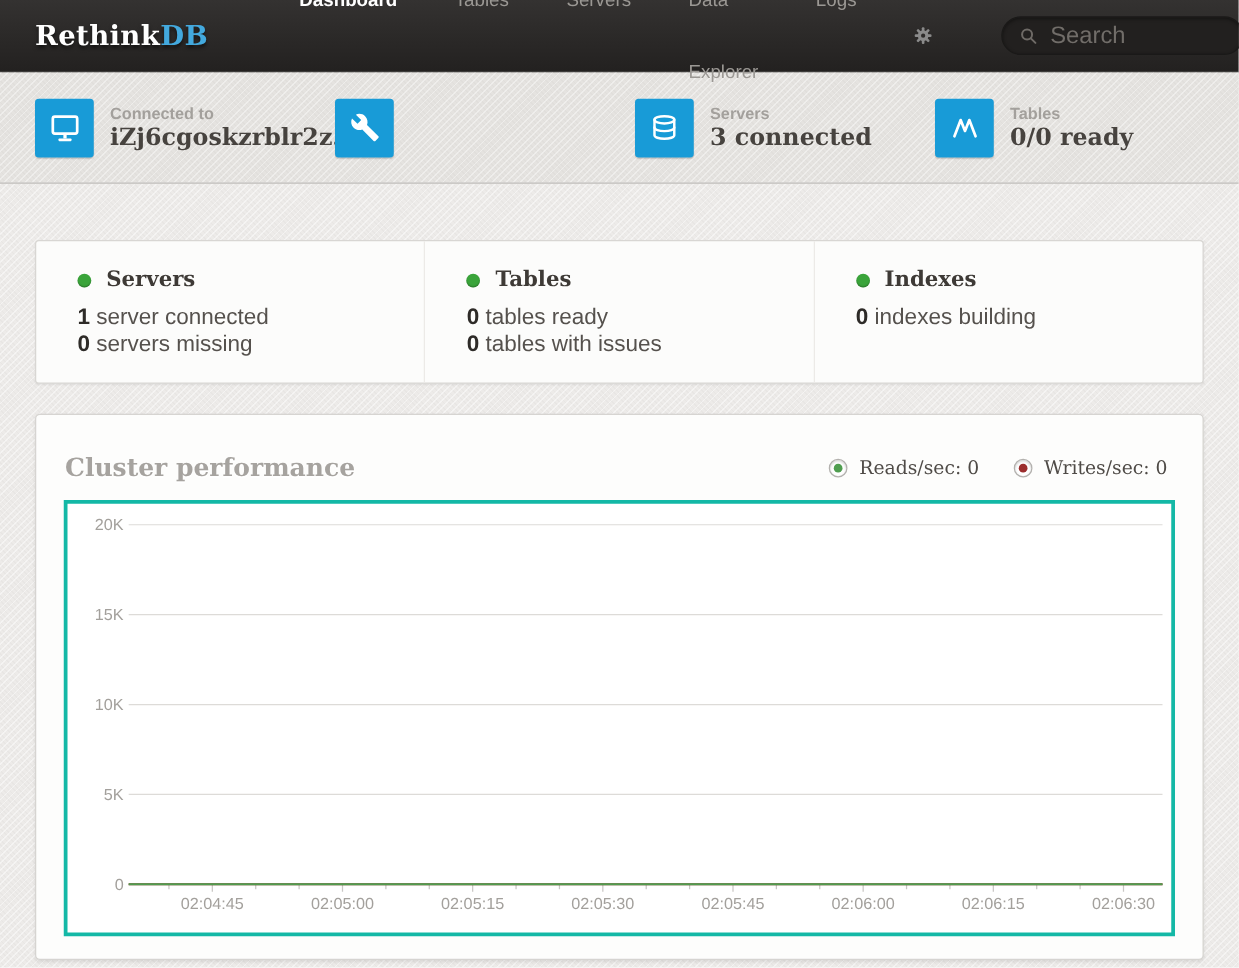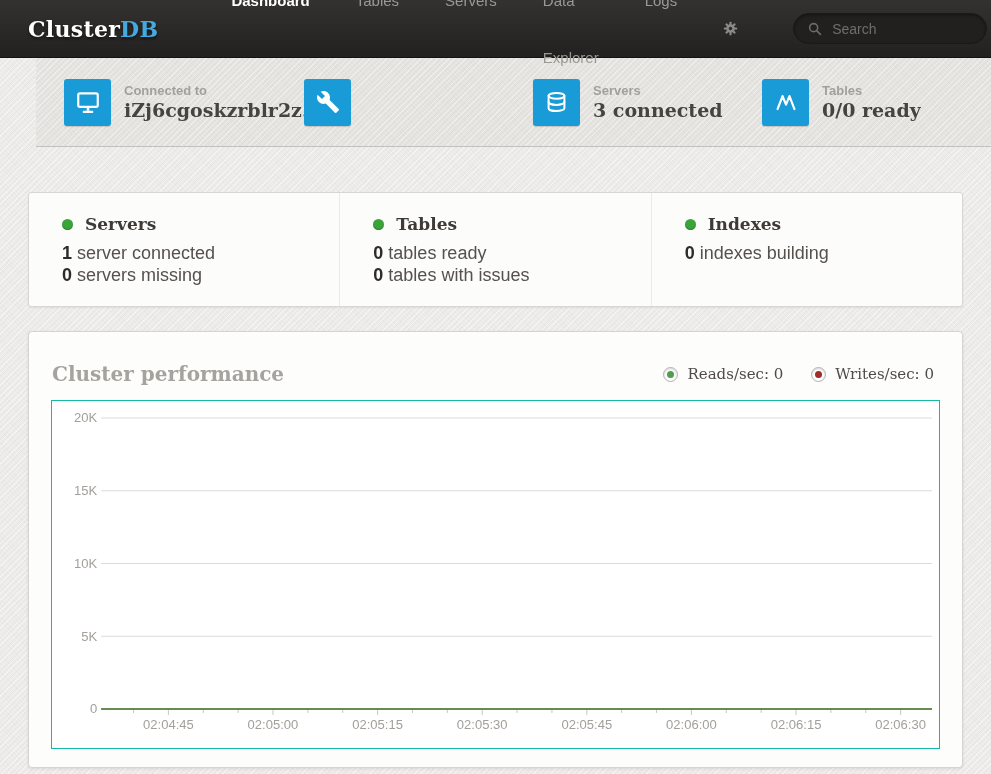--- a/index.html
+++ b/index.html
@@ -26,32 +26,31 @@
   .nav-link{ display:block; padding:0 23px; line-height:57px; font-size:15px;
     color:#9b9894; text-decoration:none; cursor:pointer; }
   .nav-link.active{ color:#ffffff; font-weight:700; }
   .gear-btn{ margin-left:16px; background:none; border:none; cursor:pointer;
     display:flex; align-items:center; padding:6px; }
   .nav-divider{ width:1px; height:36px; background:#45423f; margin:0 22px 0 26px; }
   .search-box{ display:flex; align-items:center; gap:9px; height:31px; width:194px;
     background:#22201f; border:1px solid #1a1918; border-radius:16px; padding:0 13px;
     box-shadow:inset 0 1px 3px rgba(0,0,0,.45); }
   .search-input{ flex:1; min-width:0; background:transparent; border:none; outline:none;
-    font-size:14px; color:#c2bfbb; font-family:"Liberation Sans",sans-serif; }
+    font-size:19px; color:#c2bfbb; font-family:"Liberation Sans",sans-serif; }
   .search-input::placeholder{ color:#716d69; }
 
   
   .status-bar{
     height:89px; display:flex; align-items:center; padding-left:28px;
     background-color:#e5e3e0;
     background-image:
       repeating-linear-gradient(135deg, rgba(255,255,255,.4) 0 1px, transparent 1px 4px),
       repeating-linear-gradient(45deg, rgba(0,0,0,.02) 0 1px, transparent 1px 3px);
     border-bottom:1px solid #c2c0bd;
-    margin-left:36px;
   }
   .status-item{ display:flex; align-items:center; width:240px; cursor:default; }
   .status-icon{ width:47px; height:47px; border-radius:3px; background:#189bd7;
     display:flex; align-items:center; justify-content:center; flex:none;
     box-shadow:0 1px 1px rgba(0,0,0,.15); }
   .status-text{ margin-left:13px; overflow:hidden; }
   .status-label{ font-size:13px; font-weight:700; color:#a3a09c; }
   .status-value{ font-family:"DejaVu Serif","Liberation Serif",serif; font-weight:700;
     font-size:19px; color:#47433f; margin-top:1px; white-space:nowrap; }
 
@@ -77,29 +76,29 @@
   .chart-title{ font-family:"DejaVu Serif","Liberation Serif",serif; font-weight:700;
     font-size:20px; color:#a6a39f; text-shadow:0 1px 0 #fff; }
   .legend{ display:flex; align-items:center; gap:28px; }
   .legend-item{ display:flex; align-items:center; gap:9px;
     font-family:"DejaVu Serif","Liberation Serif",serif; font-size:15px; color:#4f4b47;justify-content:space-between; }
   .legend-ring{ width:15px; height:15px; border-radius:50%; background:#fff;
     border:1px solid #b3b1ae; display:flex; align-items:center; justify-content:center;
     box-shadow:inset 0 1px 2px rgba(0,0,0,.18); flex:none; }
   .legend-dot{ width:7px; height:7px; border-radius:50%; }
 
-  .plot-box{ height:349px; border:1px solid #14b8a6; background:#fff; }
+  .plot-box{ height:349px; border:3px solid #14b8a6; background:#fff; }
   .plot-box svg{ display:block; width:100%; height:100%; }
   .axis-label{ font-family:"Liberation Sans",sans-serif; font-size:13px; fill:#a3a09c; }
 </style>
 </head>
 <body>
 
 <header class="navbar">
-  <div class="logo"><span>Cluster</span><span class="accent">DB</span></div>
+  <div class="logo"><span>Rethink</span><span class="accent">DB</span></div>
   <nav class="nav-links" id="nav-links">
       <a class="nav-link active">Dashboard</a>
       <a class="nav-link">Tables</a>
       <a class="nav-link">Servers</a>
       <a class="nav-link">Data Explorer</a>
       <a class="nav-link">Logs</a>
     </nav>
   <button class="gear-btn">
     <span style="display:flex">
       <svg width="17" height="17" viewBox="0 0 24 24">

